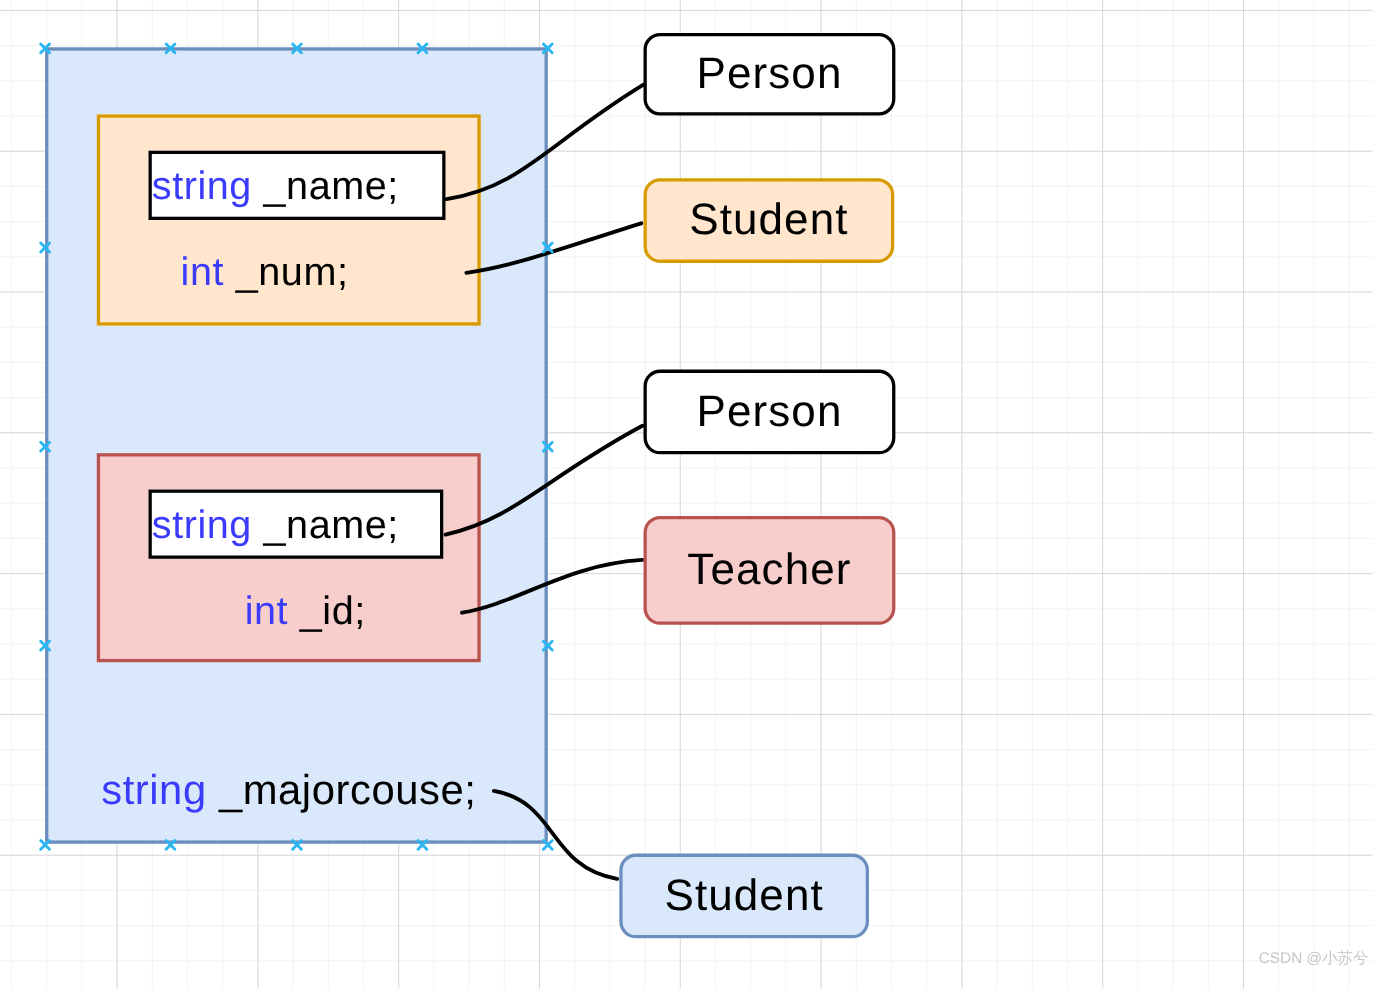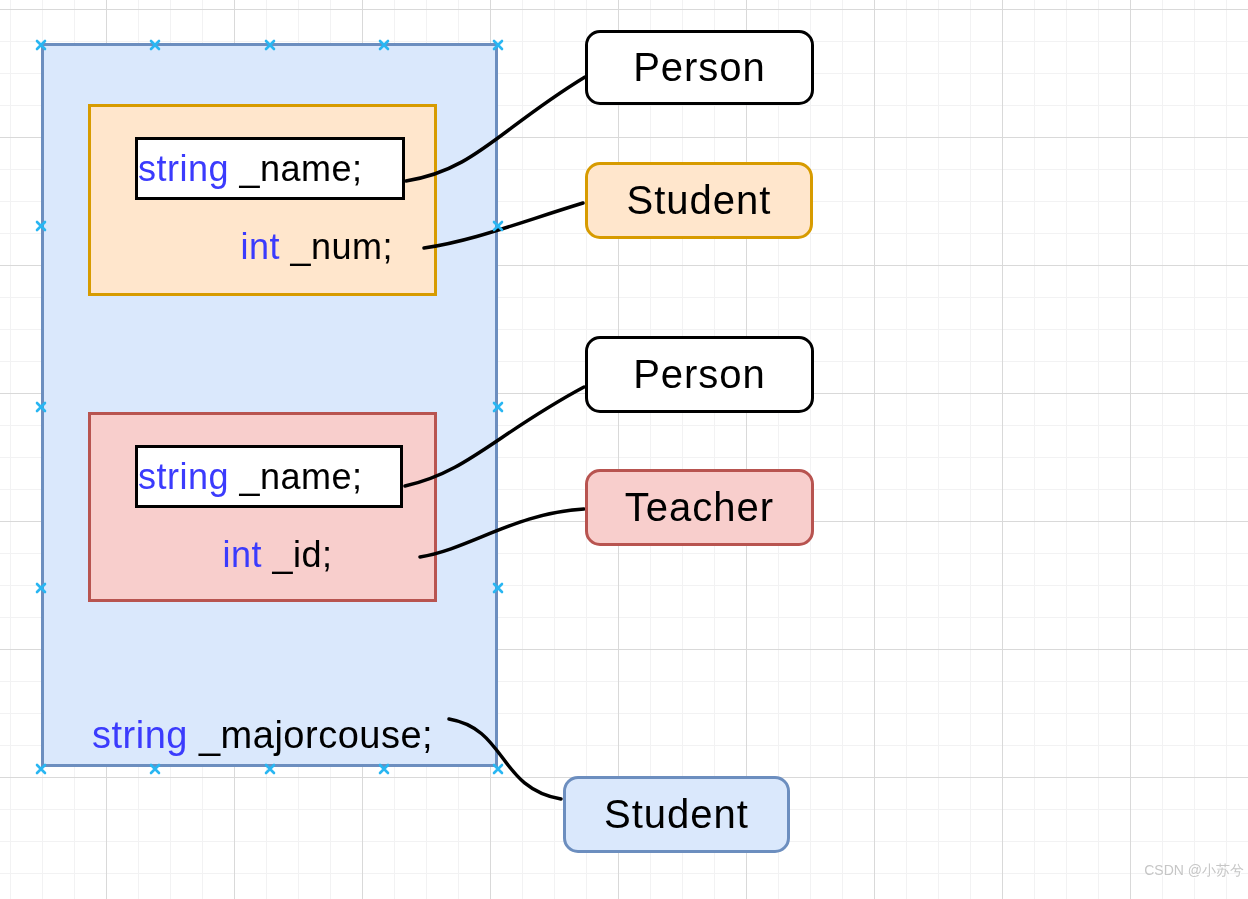--- a/index.html
+++ b/index.html
@@ -42,34 +42,34 @@
   }
   #field-box-1{left:135px;top:137px;width:270px;height:63px;}
   #field-box-2{left:135px;top:445px;width:268px;height:63px;}
   .code{
     font-size:36px;color:#000000;white-space:pre;letter-spacing:0.5px;
   }
   .kw{color:#3b3bfd;}
   .code-line{
     position:absolute;text-align:center;
   }
-  #num-line{left:88px;top:226px;width:305px;text-align:right;}
+  #num-line{left:88px;top:226px;width:305px;}
   #id-line{left:95px;top:534px;width:365px;}
-  #major-line{left:92px;top:698px;font-size:38px;margin-top:16px;}
+  #major-line{left:92px;top:698px;font-size:38px;}
   
   .node{
     position:absolute;box-sizing:border-box;
     border:3px solid #000000;border-radius:15px;background:#ffffff;
     display:flex;align-items:center;justify-content:center;
     font-size:40px;color:#000000;letter-spacing:1px;text-align:center;
   }
   #node-person-1{left:585px;top:30px;width:229px;height:75px;}
   #node-student-1{left:585px;top:162px;width:228px;height:77px;background:#ffe6cc;border-color:#d79b00;}
   #node-person-2{left:585px;top:336px;width:229px;height:77px;}
-  #node-teacher{left:585px;top:469px;width:229px;height:77px;background:#f8cecc;border-color:#b85450;}
+  #node-teacher{left:585px;top:469px;width:229px;height:99px;background:#f8cecc;border-color:#b85450;}
   #node-student-2{left:563px;top:776px;width:227px;height:77px;background:#dae8fc;border-color:#6c8ebf;}
   
   #connector-layer{
     position:absolute;left:0;top:0;width:1248px;height:899px;
     pointer-events:none;
   }
   #connector-layer path{pointer-events:stroke;}
   
   .handle{
     position:absolute;width:12px;height:12px;

